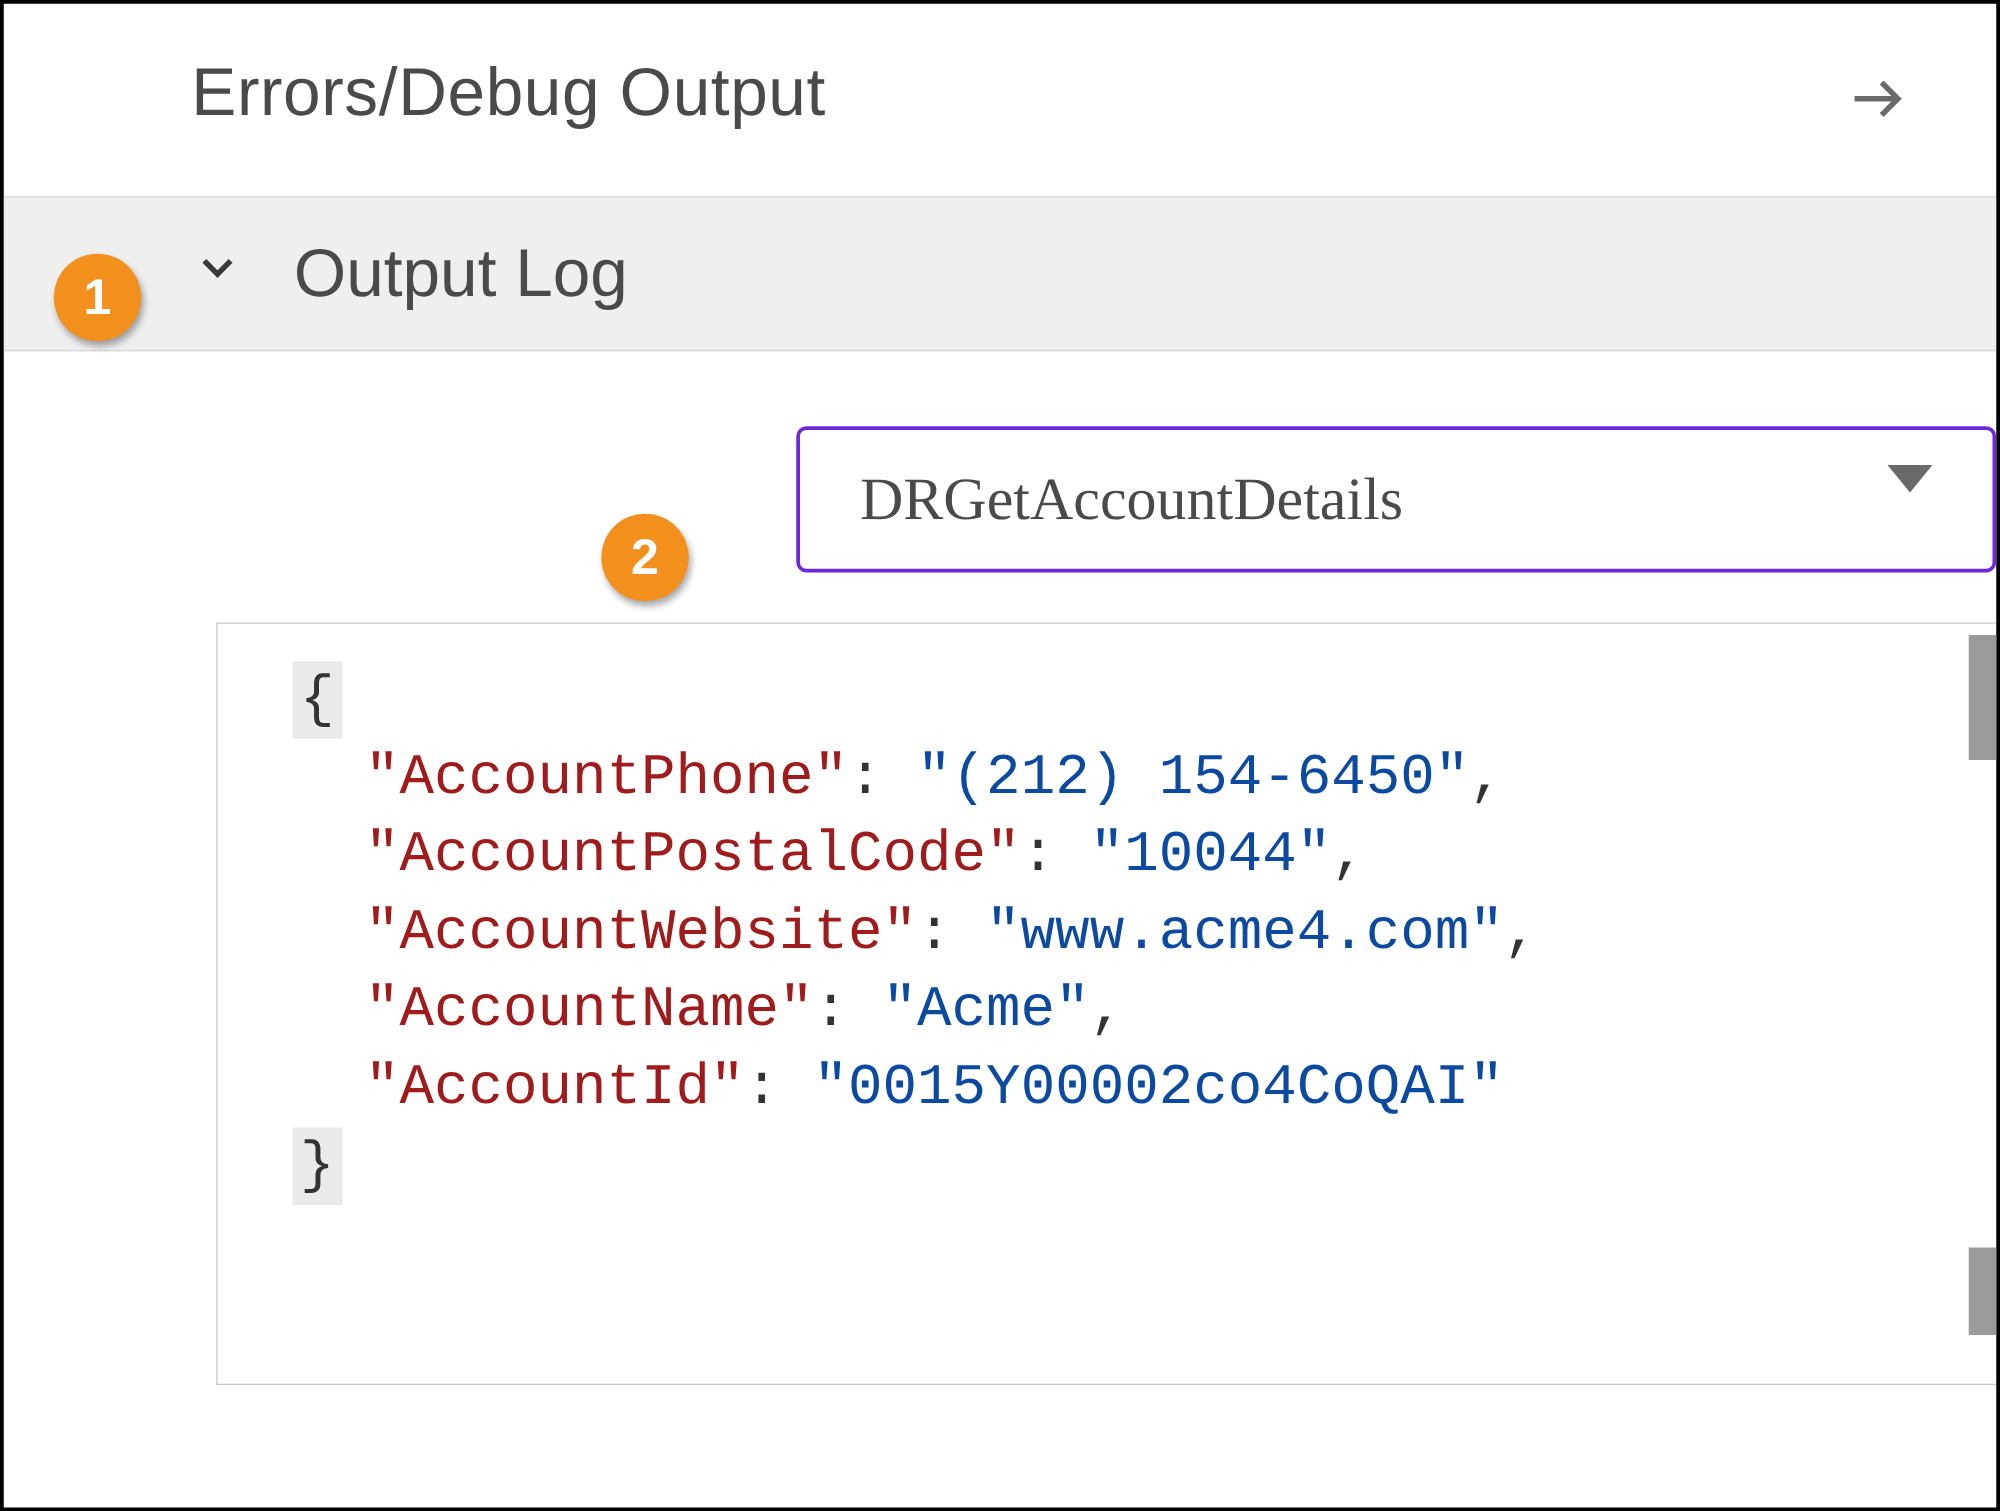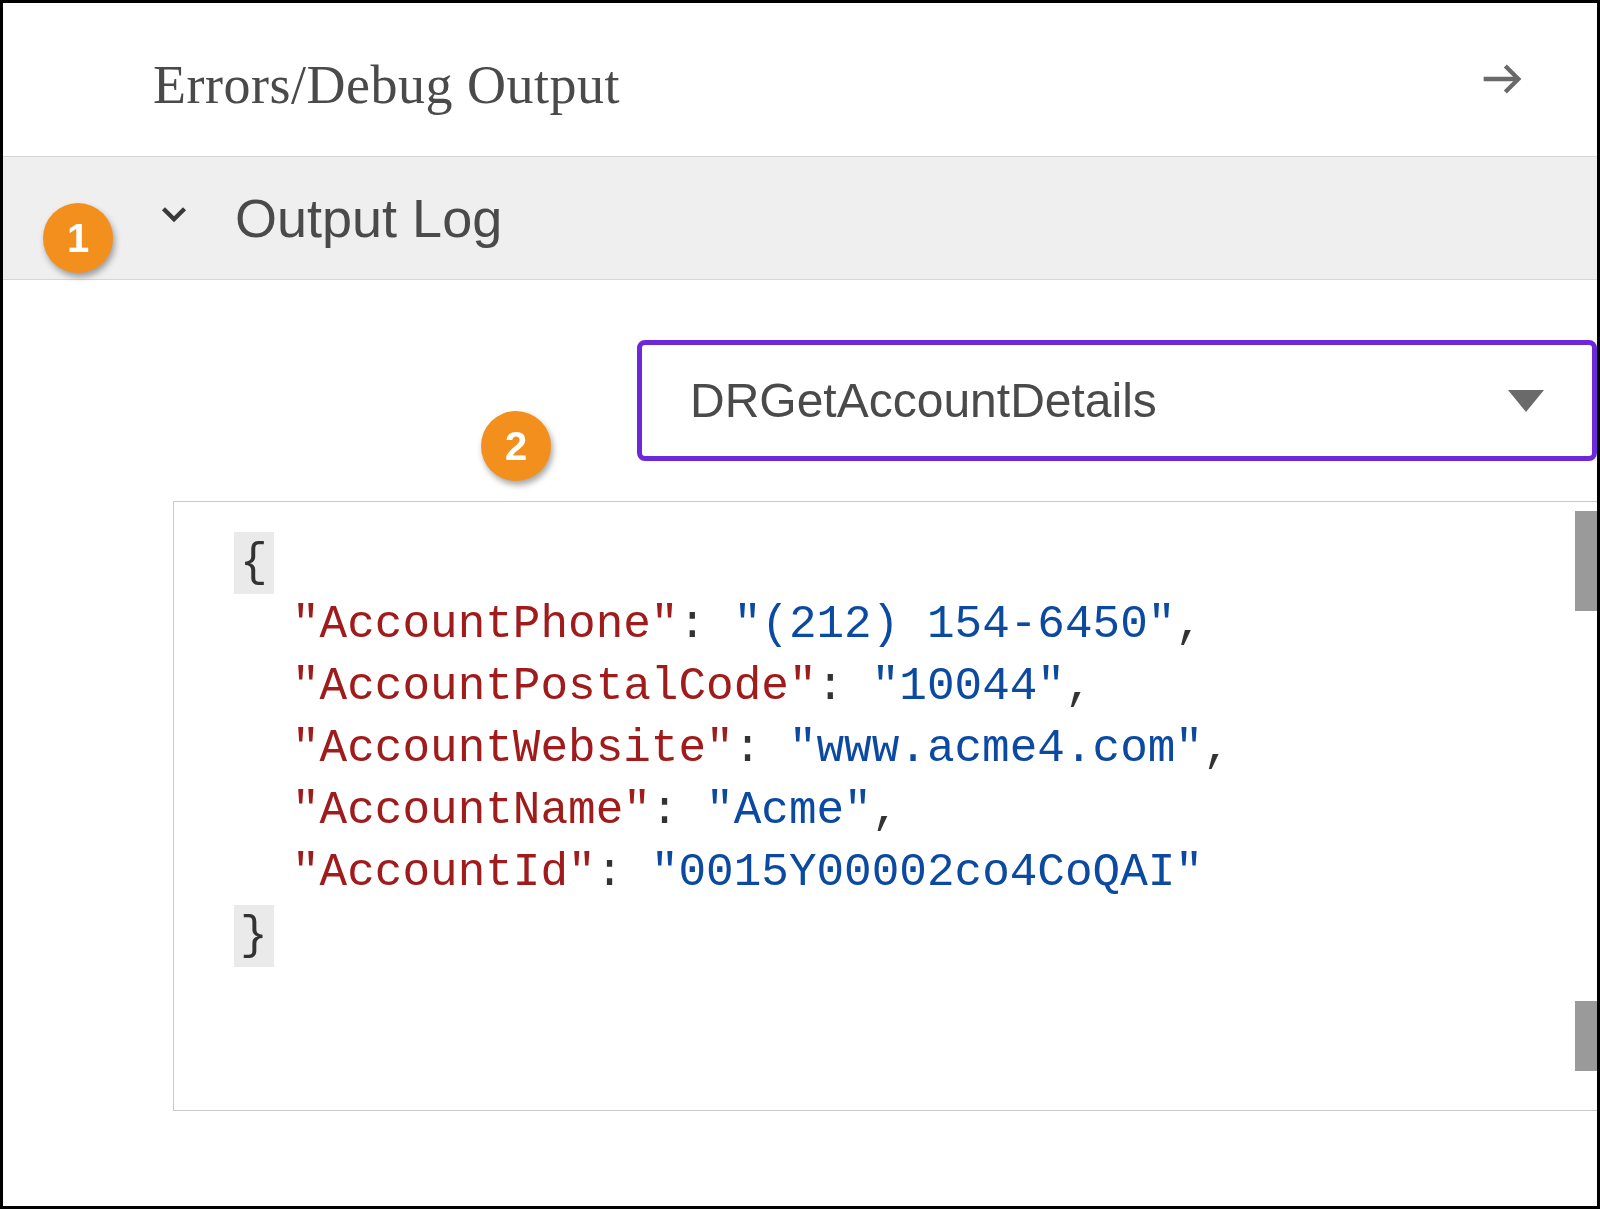--- a/index.html
+++ b/index.html
@@ -16,23 +16,22 @@
       border: 3px solid #000;
       width: 1600px;
       height: 1209px;
       position: relative;
       background: #fff;
       overflow: hidden;
     }
     .panel-header {
       display: flex;
       justify-content: space-between;
-      align-items: center;
+      align-items: flex-start;
       padding: 40px 60px 30px 150px;
-      font-family: Liberation Serif, serif;
     }
     .panel-title {
       font-size: 54px;
       font-weight: 300;
       color: #4a4a4a;
       letter-spacing: 0.5px;
     }
     .collapse-arrow {
       font-size: 48px;
       color: #6a6a6a;
@@ -65,28 +64,29 @@
     }
     .dropdown-row {
       display: flex;
       justify-content: flex-end;
       align-items: center;
       padding: 60px 0 40px 0;
     }
     .dropdown {
       display: flex;
       justify-content: space-between;
-      align-items: center;
-      border: 5px solid #6d28d9;
+      align-items: flex-start;
+      border: 3px solid #6d28d9;
       border-radius: 8px;
       padding: 28px 48px;
       width: 960px;
       margin-right: 0;
       cursor: pointer;
       background: #fff;
+      font-family: Liberation Serif, serif;
     }
     .dropdown-label {
       font-size: 48px;
       font-weight: 300;
       color: #4a4a4a;
     }
     .dropdown-caret {
       width: 0;
       height: 0;
       border-left: 18px solid transparent;

